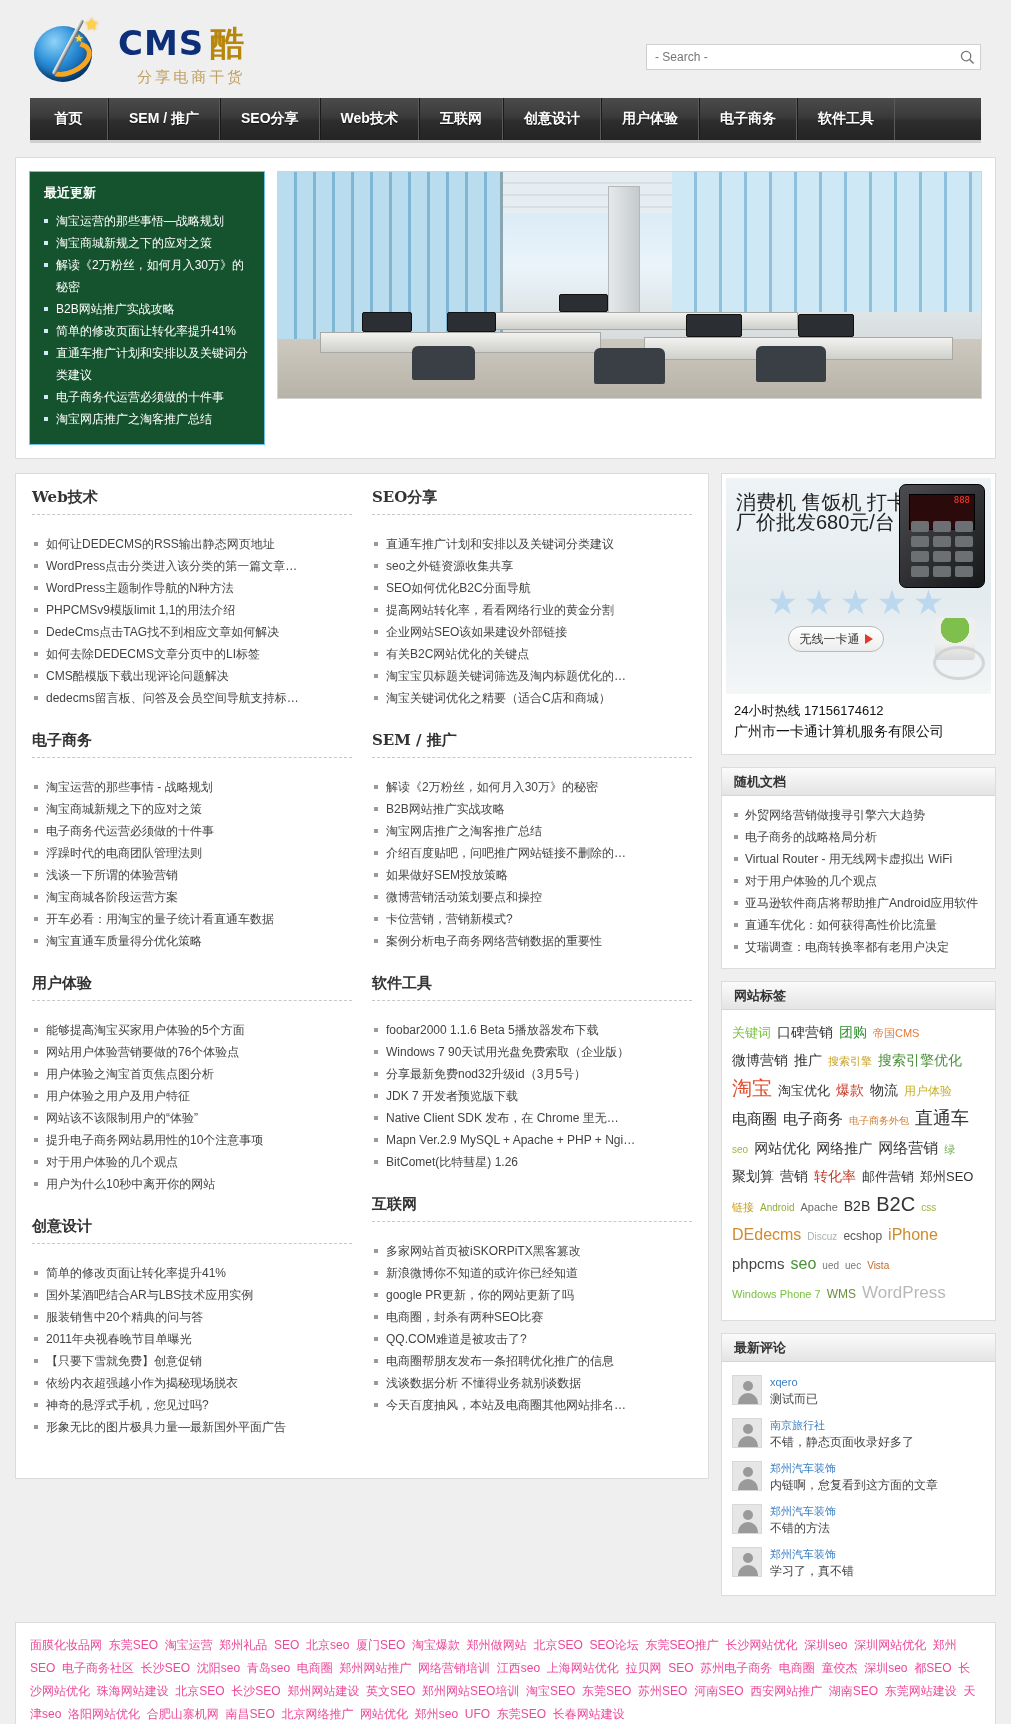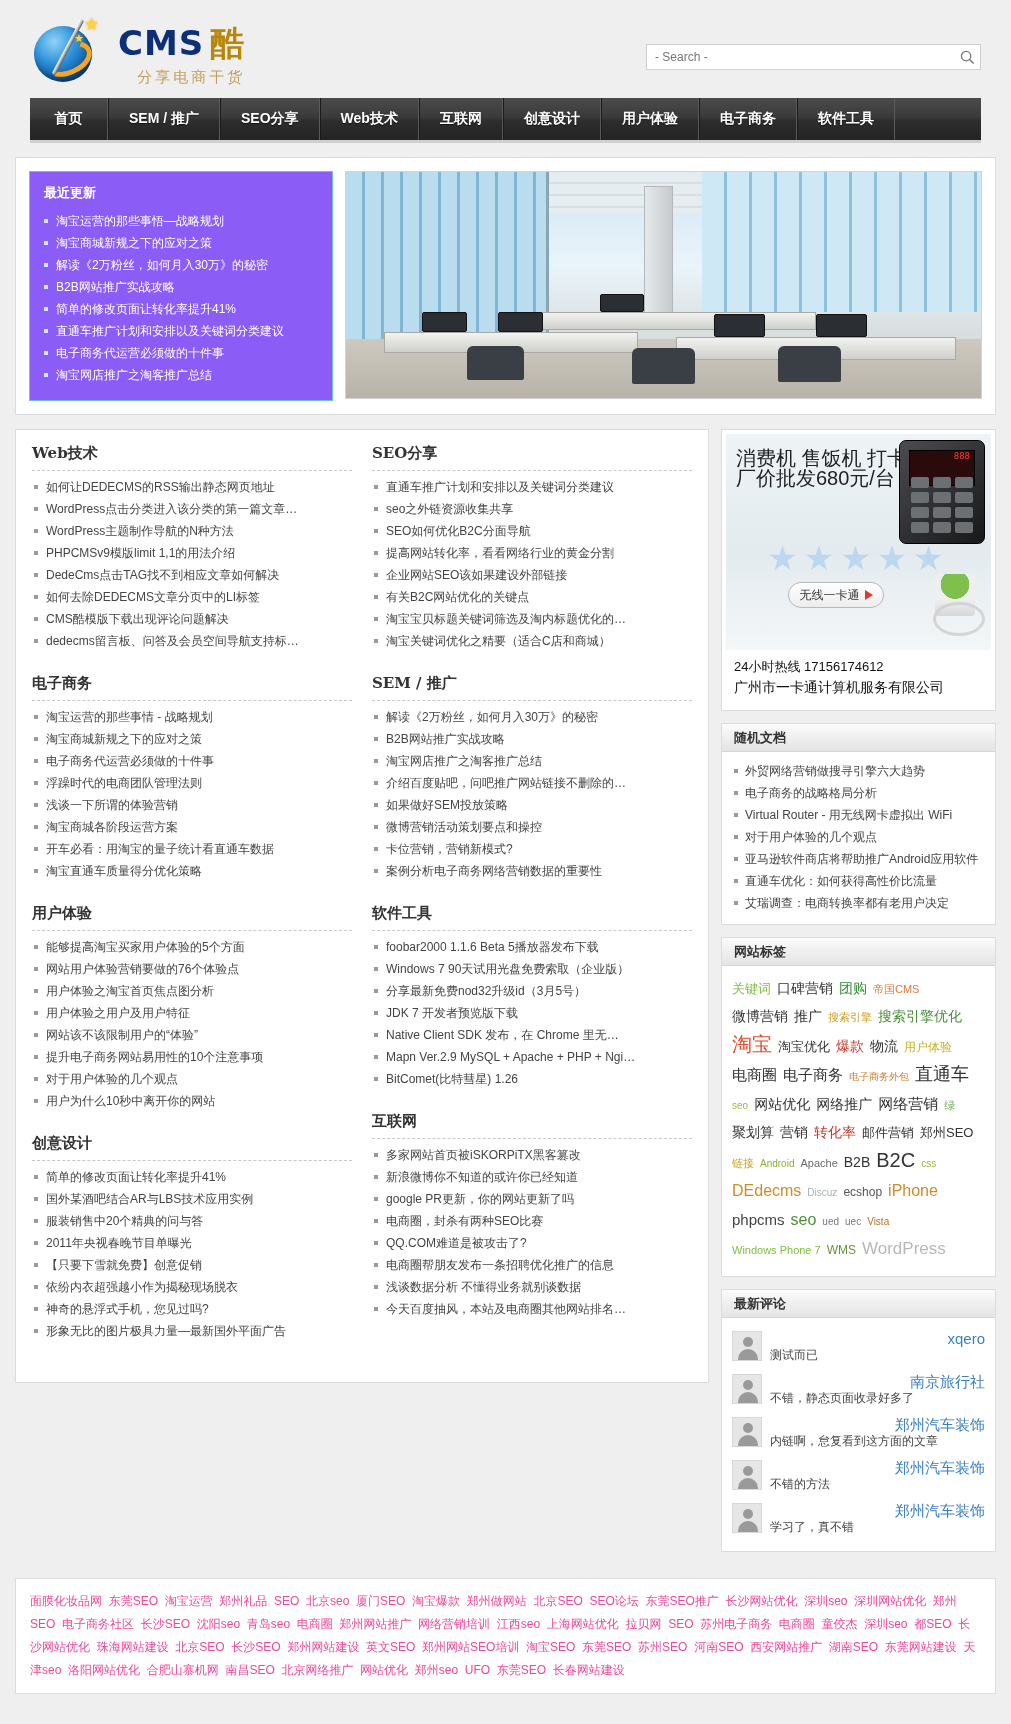--- a/index.html
+++ b/index.html
@@ -62,21 +62,21 @@
     border-left:1px solid #1a1a1a; cursor:pointer; white-space:nowrap;
     text-shadow:0 1px 1px rgba(0,0,0,.6);
   }
   .nav-item:first-child { border-left:0; }
   .nav-item.home { min-width:78px; }
 
   
   .feature-outer { margin:14px 15px 0; background:#fff; border:1px solid #dcdcdc; padding:13px; }
   .feature { display:flex; gap:12px; }
   .recent {
-    width:304px; background:#8b5cf6; color:#fff; padding:12px 14px 14px;
+    width:236px; background:#14532d; color:#fff; padding:12px 14px 14px;
     border:1px solid #69c2ee;
   }
   .recent h3 { margin:0 0 8px; font-size:13px; font-weight:bold; color:#fff; }
   .recent ul { list-style:none; margin:0; padding:0; }
   .recent li { font-size:12px; line-height:22px; padding-left:12px; position:relative; color:#fff; cursor:pointer; }
   .recent li:before { content:""; position:absolute; left:0; top:9px; width:4px; height:4px; background:#cdeafb; }
   .hero { flex:1; height:228px; position:relative; overflow:hidden; border:1px solid #d3d3d3; }
 
   
   .hero .sky { position:absolute; inset:0; background:linear-gradient(180deg,#cfe6f4 0%,#eaf4fa 42%,#dfe7ea 60%,#c9c7c2 100%); }
@@ -110,21 +110,21 @@
   .main { display:flex; gap:12px; margin:14px 15px 0; align-items:flex-start; }
   .content { flex:1; background:#fff; border:1px solid #dcdcdc; padding:14px 16px 18px;
              display:flex; gap:20px; }
   .col { width:50%; }
   .cat { margin-bottom:22px; }
   .cat h2 {
     margin:0 0 2px; font-size:15px; font-weight:bold; color:#333;
     padding-bottom:7px; border-bottom:1px dashed #c8c8c8;
     font-family:"DejaVu Serif","Liberation Serif",serif;
   }
-  .cat ul { list-style:none; margin:5px 0 0; padding:0; }
+  .cat ul { list-style:none; margin:18px 0 0; padding:0; }
   .cat li {
     font-size:12px; line-height:22px; padding-left:14px; position:relative;
     color:#444; cursor:pointer; white-space:nowrap; overflow:hidden; text-overflow:ellipsis;
   }
   .cat li:before { content:""; position:absolute; left:2px; top:9px; width:4px; height:4px; background:#9a9a9a; }
 
   
   .sidebar { width:275px; }
   .widget { background:#fff; border:1px solid #dcdcdc; margin-bottom:12px; }
   .widget-hd {
@@ -170,21 +170,21 @@
   .tagbox { padding:9px 10px 12px; line-height:27px; }
   .tagbox a { cursor:pointer; margin-right:6px; white-space:nowrap; display:inline-block; }
 
   
   .comments { padding:8px 10px 10px; }
   .cmt { display:flex; gap:8px; padding:5px 0; }
   .avatar { width:30px; height:30px; flex:0 0 30px; background:#e6e6e6; border:1px solid #d8d8d8; position:relative; }
   .avatar:before { content:""; position:absolute; left:10px; top:5px; width:10px; height:10px; border-radius:50%; background:#9a9a9a; }
   .avatar:after  { content:""; position:absolute; left:5px; top:17px; width:20px; height:11px; border-radius:10px 10px 0 0; background:#9a9a9a; }
   .cmt-body { flex:1; min-width:0; }
-  .cmt-author { font-size:15px; color:#3b7fc4; line-height:15px; cursor:pointer;text-align:right; }
+  .cmt-author { font-size:11px; color:#3b7fc4; line-height:15px; cursor:pointer; }
   .cmt-text { font-size:12px; color:#444; line-height:18px; }
 
   
   .footer-links { margin:14px 15px 0; background:#fff; border:1px solid #dcdcdc; padding:11px 14px; }
   .footer-links p { margin:0; font-size:12px; line-height:23px; color:#444; }
   .footer-links a { color:#ec4899; cursor:pointer; }
   .friend { margin:10px 15px 0; padding:0 2px; display:flex; align-items:center; flex-wrap:wrap; gap:0;
             font-size:13px; font-weight:bold; color:#222; }
   .qq-badge { display:inline-block; height:24px; padding:0 5px; background:#555; color:#fff; font-size:9px;
               line-height:15px; border-radius:2px; letter-spacing:1px;margin-top:48px; }

